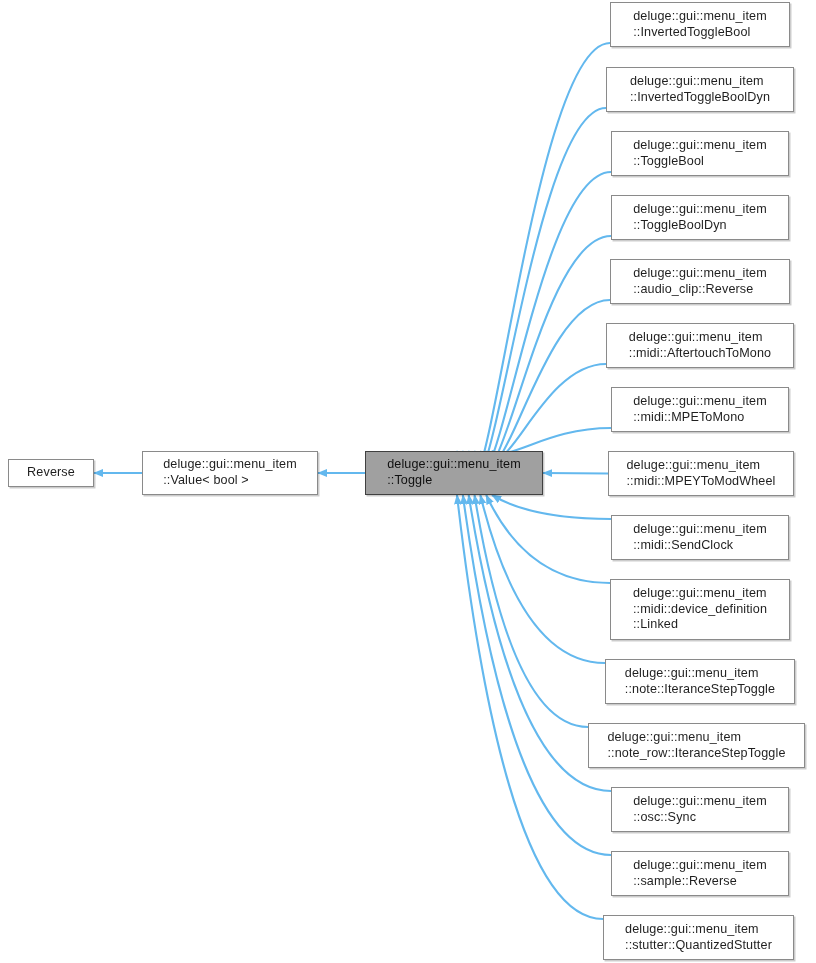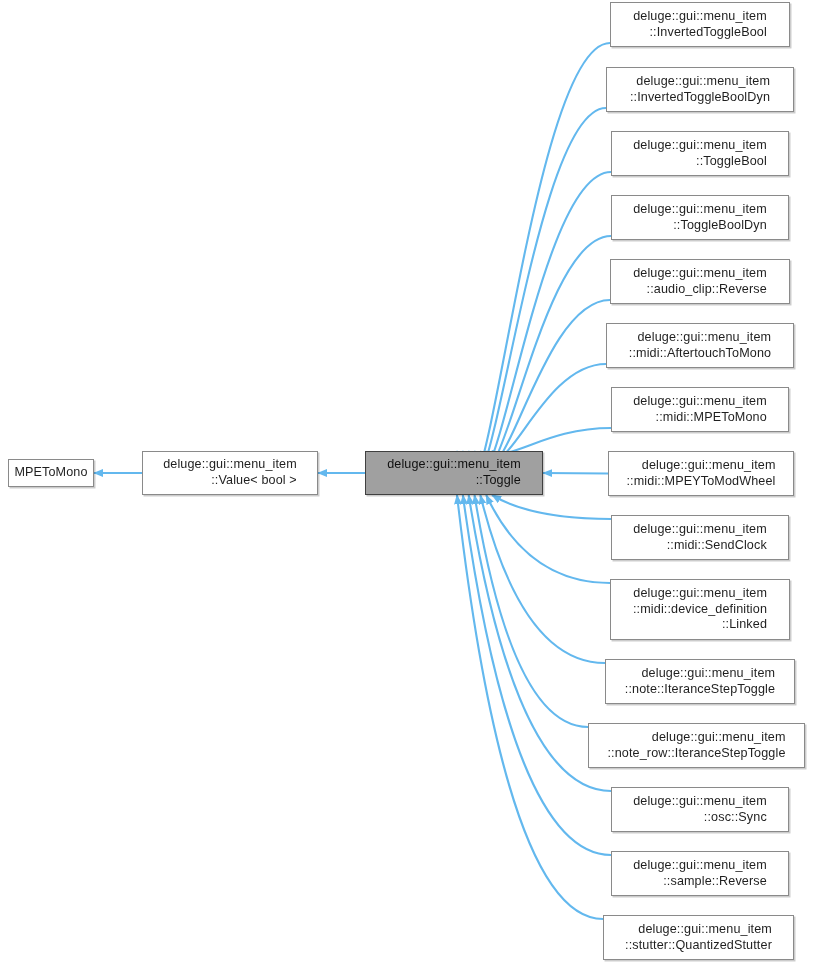--- a/index.html
+++ b/index.html
@@ -22,21 +22,21 @@
     width: 816px;
     height: 963px;
     pointer-events: none;
   }
   .node {
     position: absolute;
     box-sizing: border-box;
     display: flex;
     align-items: center;
     justify-content: center;
-    text-align: right;
+    text-align: left;
     background: #ffffff;
     border: 1px solid #808080;
     color: #1f1f1f;
     font-size: 12.6px;
     line-height: 15.6px;
     letter-spacing: 0.01em;
     white-space: pre-line;
     box-shadow: 1.5px 1.5px 0 rgba(0,0,0,0.20);
     z-index: 2;
   }
@@ -79,21 +79,21 @@
         <path d="M610,583 C541.8916666666667,583 505.98,537.24 486.1666666666667,495" marker-end="url(#arrow)"></path>
         <path d="M605,663 C536.4333333333333,663 500.28,575.64 480.3333333333333,495" marker-end="url(#arrow)"></path>
         <path d="M588,727 C525.575,727 492.66,606.36 474.5,495" marker-end="url(#arrow)"></path>
         <path d="M611,791 C532.7166666666667,791 491.44,637.0799999999999 468.6666666666667,495" marker-end="url(#arrow)"></path>
         <path d="M611,855 C529.5083333333333,855 486.53999999999996,667.8 462.8333333333333,495" marker-end="url(#arrow)"></path>
         <path d="M603,919 C522.7,919 480.36,698.52 457,495" marker-end="url(#arrow)"></path>
       </g>
   </svg>
 
   <div id="nodes">
-      <div class="node plain" style="left: 8px; top: 459px; width: 86px; height: 28px;"><span class="label">MPEToMono</span></div>
+      <div class="node plain" style="left: 8px; top: 459px; width: 86px; height: 28px;"><span class="label">Reverse</span></div>
       <div class="node plain" style="left: 142px; top: 451px; width: 176px; height: 44px;"><span class="label">deluge::gui::menu_item
 ::Value&lt; bool &gt;</span></div>
       <div class="node current" style="left: 365px; top: 451px; width: 178px; height: 44px;"><span class="label">deluge::gui::menu_item
 ::Toggle</span></div>
       <div class="node plain" style="left: 610px; top: 2px; width: 180px; height: 45px;"><span class="label">deluge::gui::menu_item
 ::InvertedToggleBool</span></div>
       <div class="node plain" style="left: 606px; top: 67px; width: 188px; height: 45px;"><span class="label">deluge::gui::menu_item
 ::InvertedToggleBoolDyn</span></div>
       <div class="node plain" style="left: 611px; top: 131px; width: 178px; height: 45px;"><span class="label">deluge::gui::menu_item
 ::ToggleBool</span></div>

